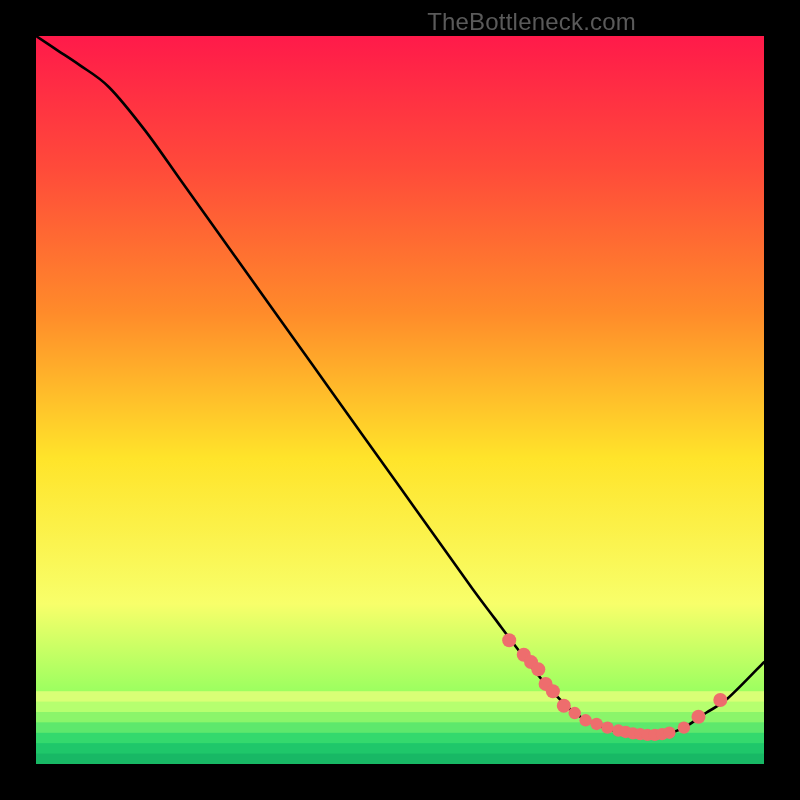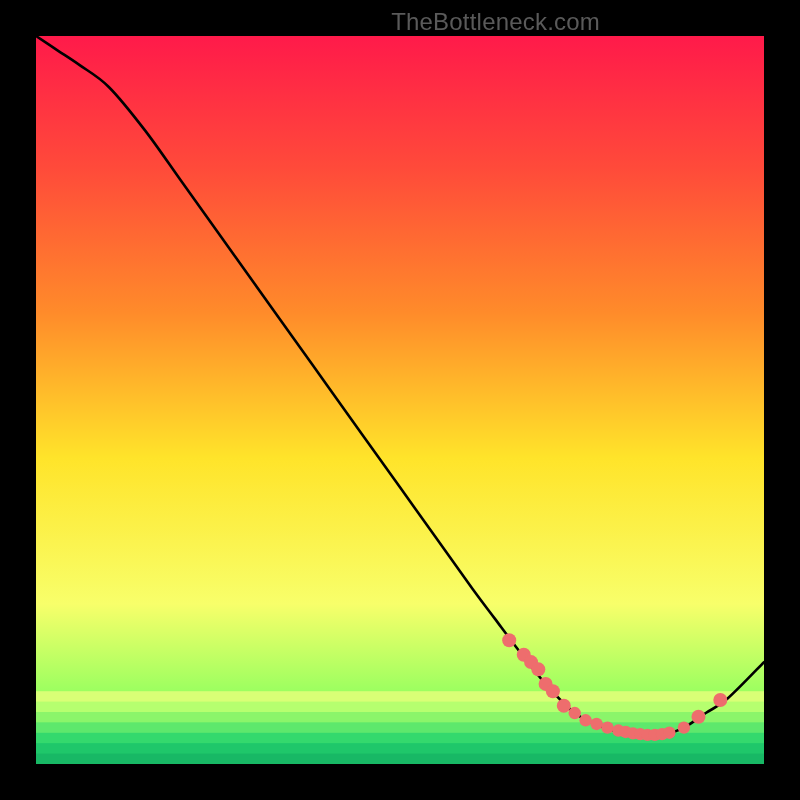--- a/index.html
+++ b/index.html
@@ -7,20 +7,21 @@
     padding: 0;
     width: 800px;
     height: 800px;
     background: #000000;
     overflow: hidden;
   }
   .stage {
     position: relative;
     width: 636px;
     height: 800px;
+    padding-left: 36px;
   }
   .plot-area {
     position: absolute;
     left: 36px;
     top: 36px;
     width: 728px;
     height: 728px;
   }
   .watermark {
     position: absolute;

